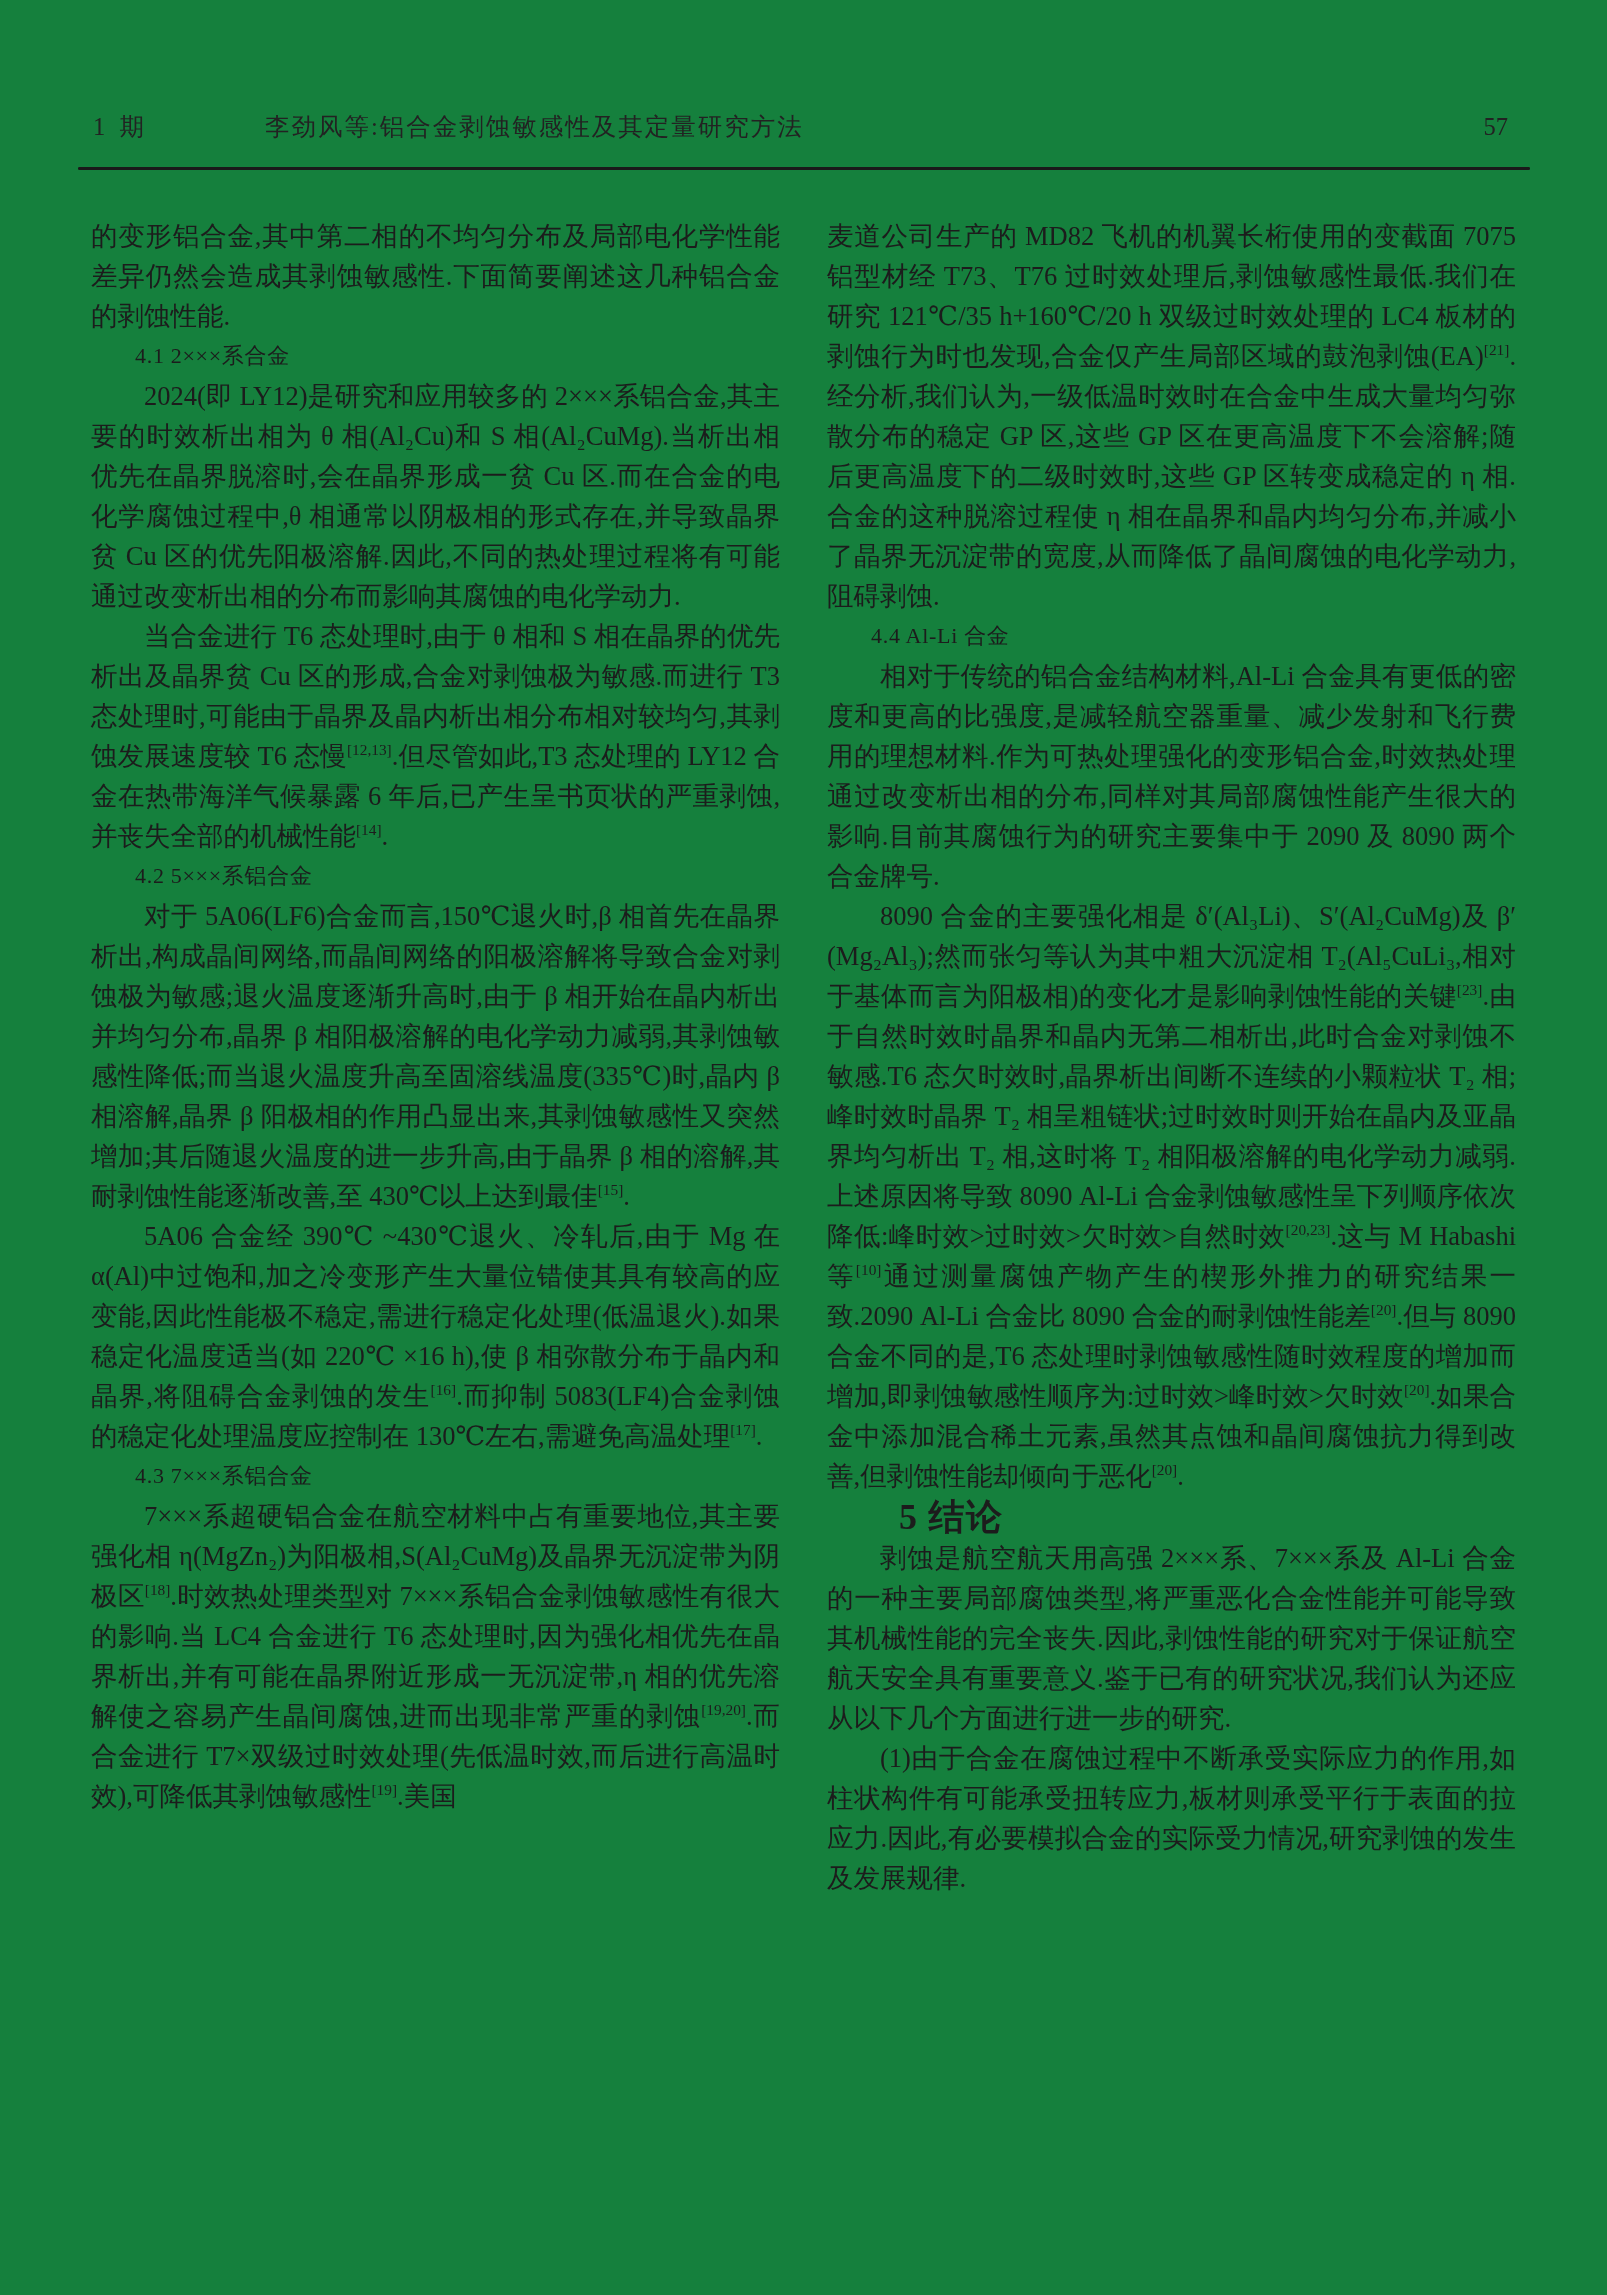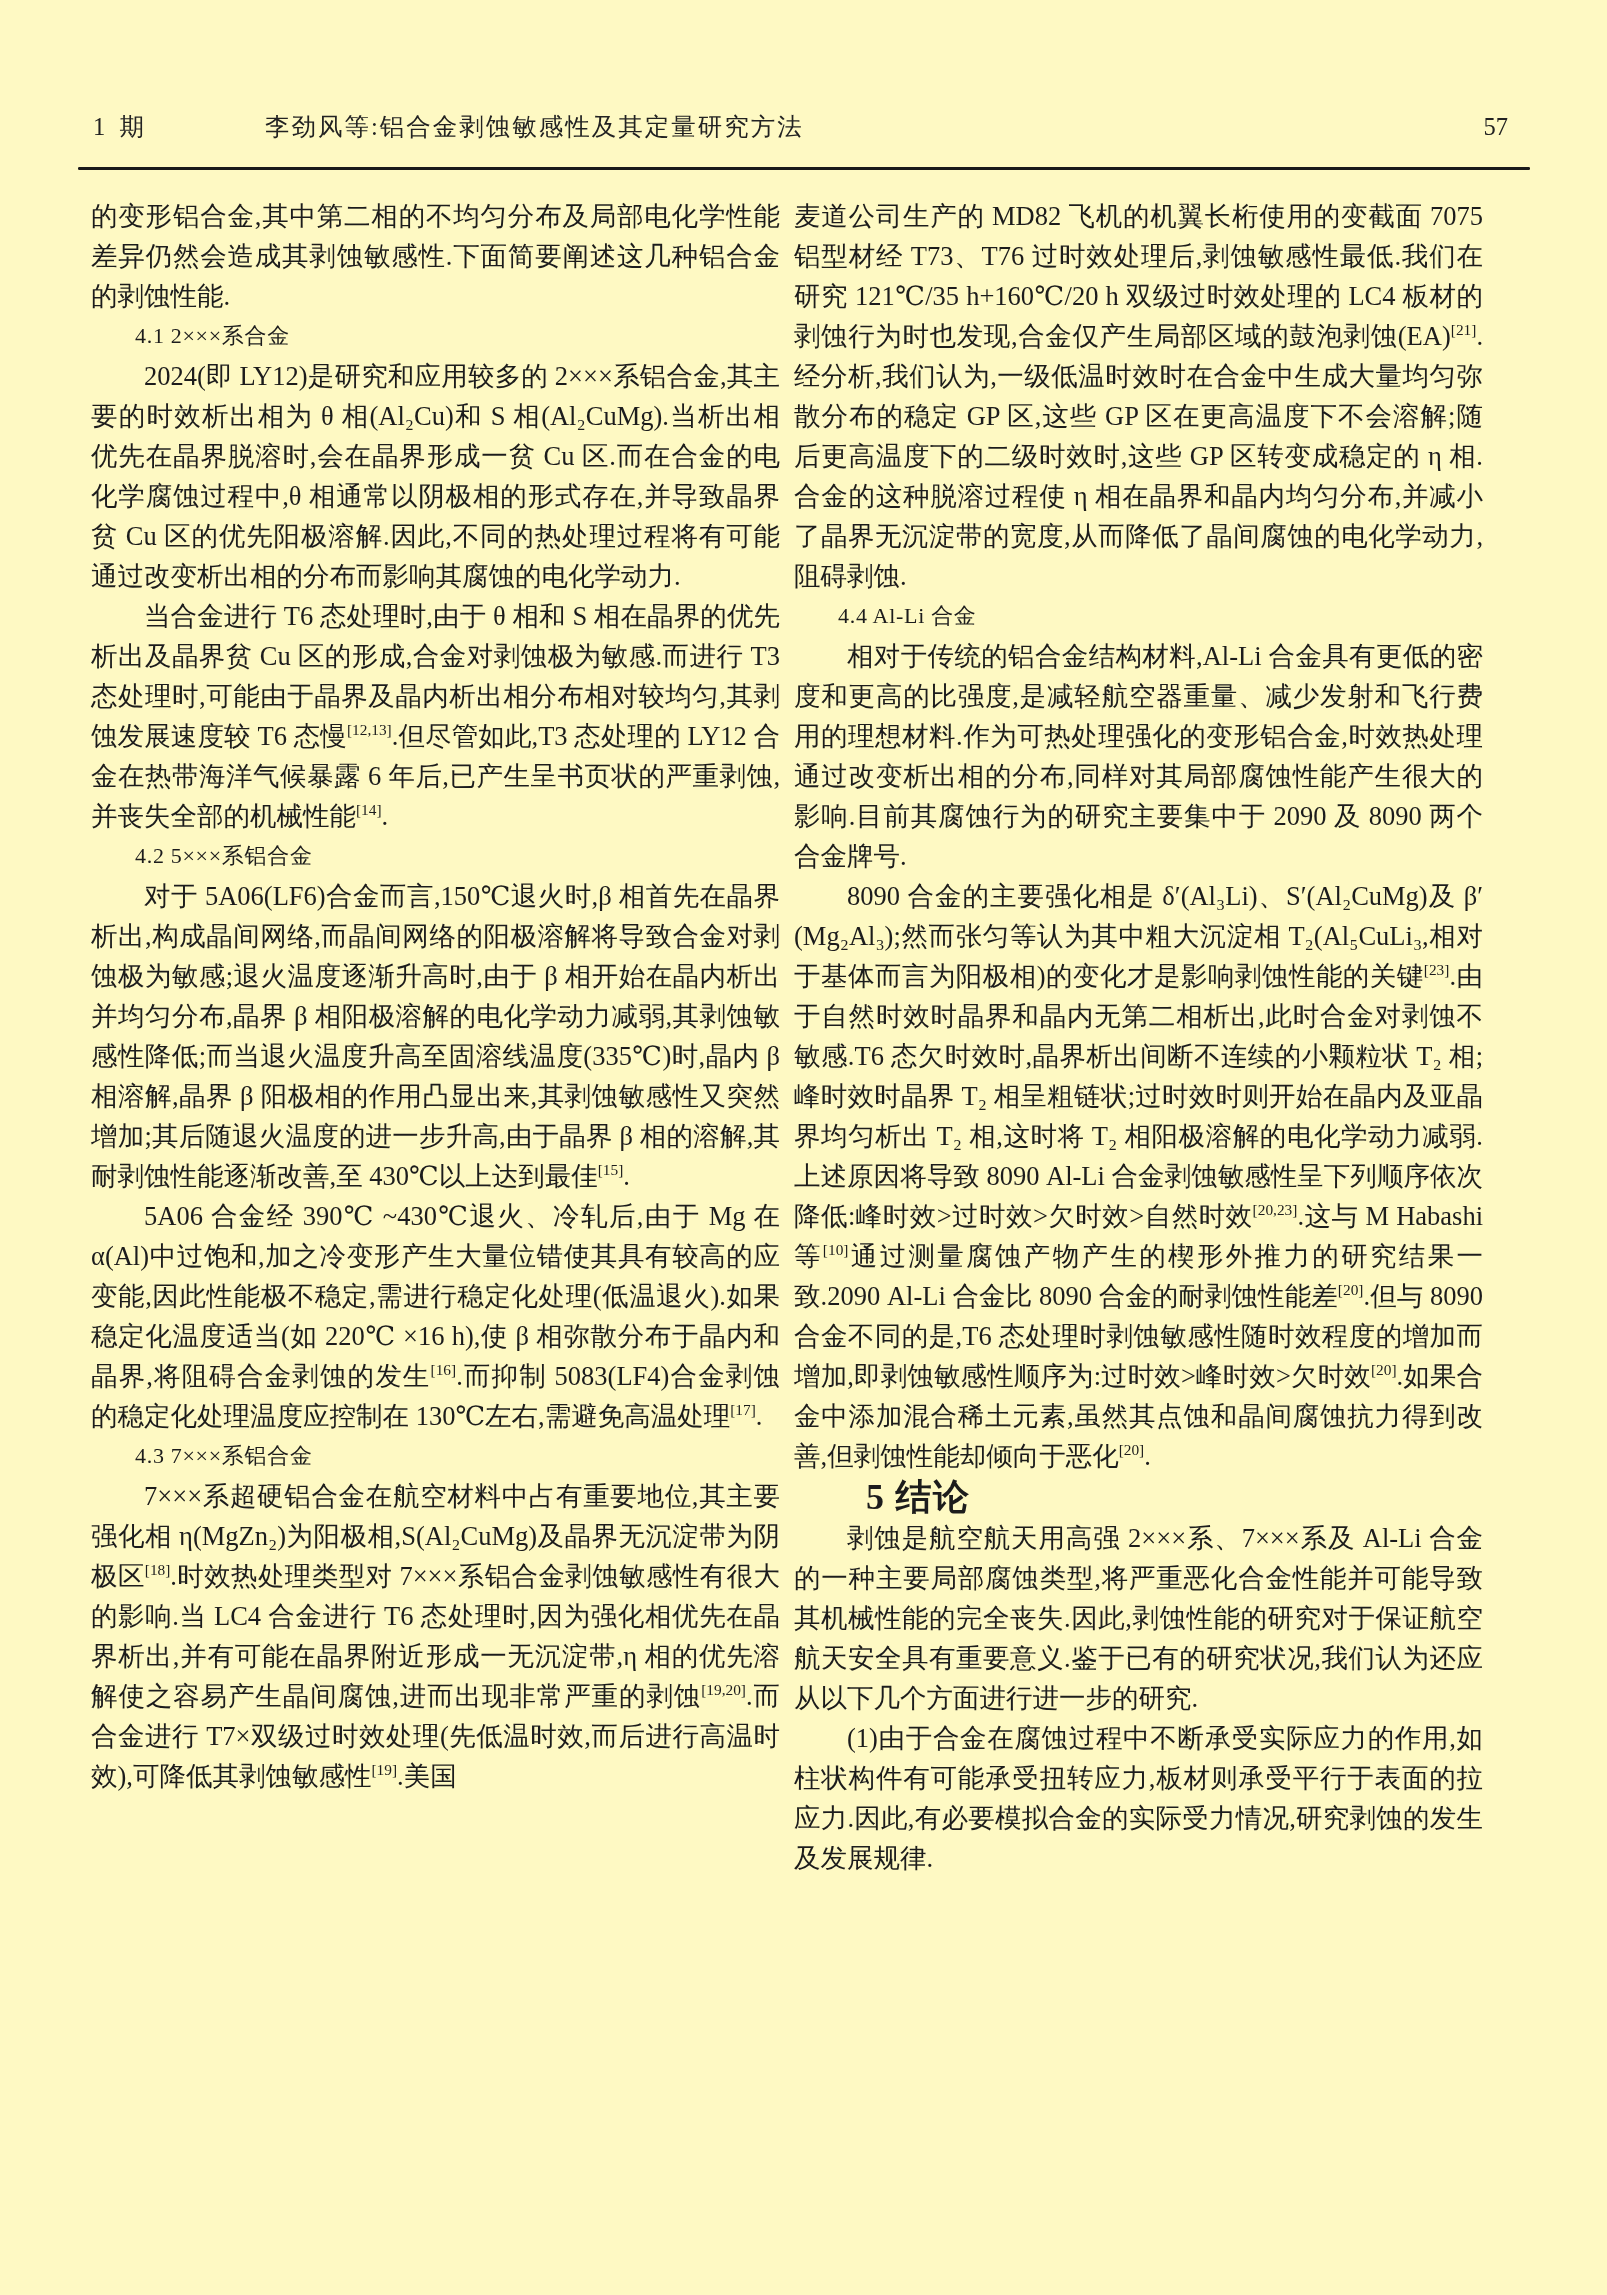--- a/index.html
+++ b/index.html
@@ -1,21 +1,21 @@
 <!DOCTYPE html>
 <html lang="zh" style="font-size:10.6px"><head>
 <meta charset="utf-8">
 <style>
   html, body { margin: 0; padding: 0; background: #e8e8e8; }
   .page {
     position: relative;
     width: 1607px;
     height: 2295px;
     margin: 0 auto;
-    background: #fef9c3;
+    background: #15803d;
     color: #1c1c1c;
     font-family: "Liberation Serif", "DejaVu Serif", serif;
     overflow: hidden;
   }
   
   .running-head {
     position: absolute;
     top: 111px;
     left: 93px;
     right: 99px;
@@ -33,24 +33,24 @@
     top: 167px;
     left: 78px;
     width: 1452px;
     height: 3.3px;
     background: #1a1a1a;
     border-radius: 1.3px;
   }
   
   .columns {
     position: absolute;
-    top: 196px;
+    top: 216px;
     left: 91px;
     display: flex;
-    gap: 14px;
+    gap: 47px;
   }
   .col {
     width: 689px;
     font-size: 26.5px;
     line-height: 40px;
     text-align: justify;
   }
   .col p { margin: 0; text-indent: 2em; }
   .col p.cont { text-indent: 0; }
   .subheading {

